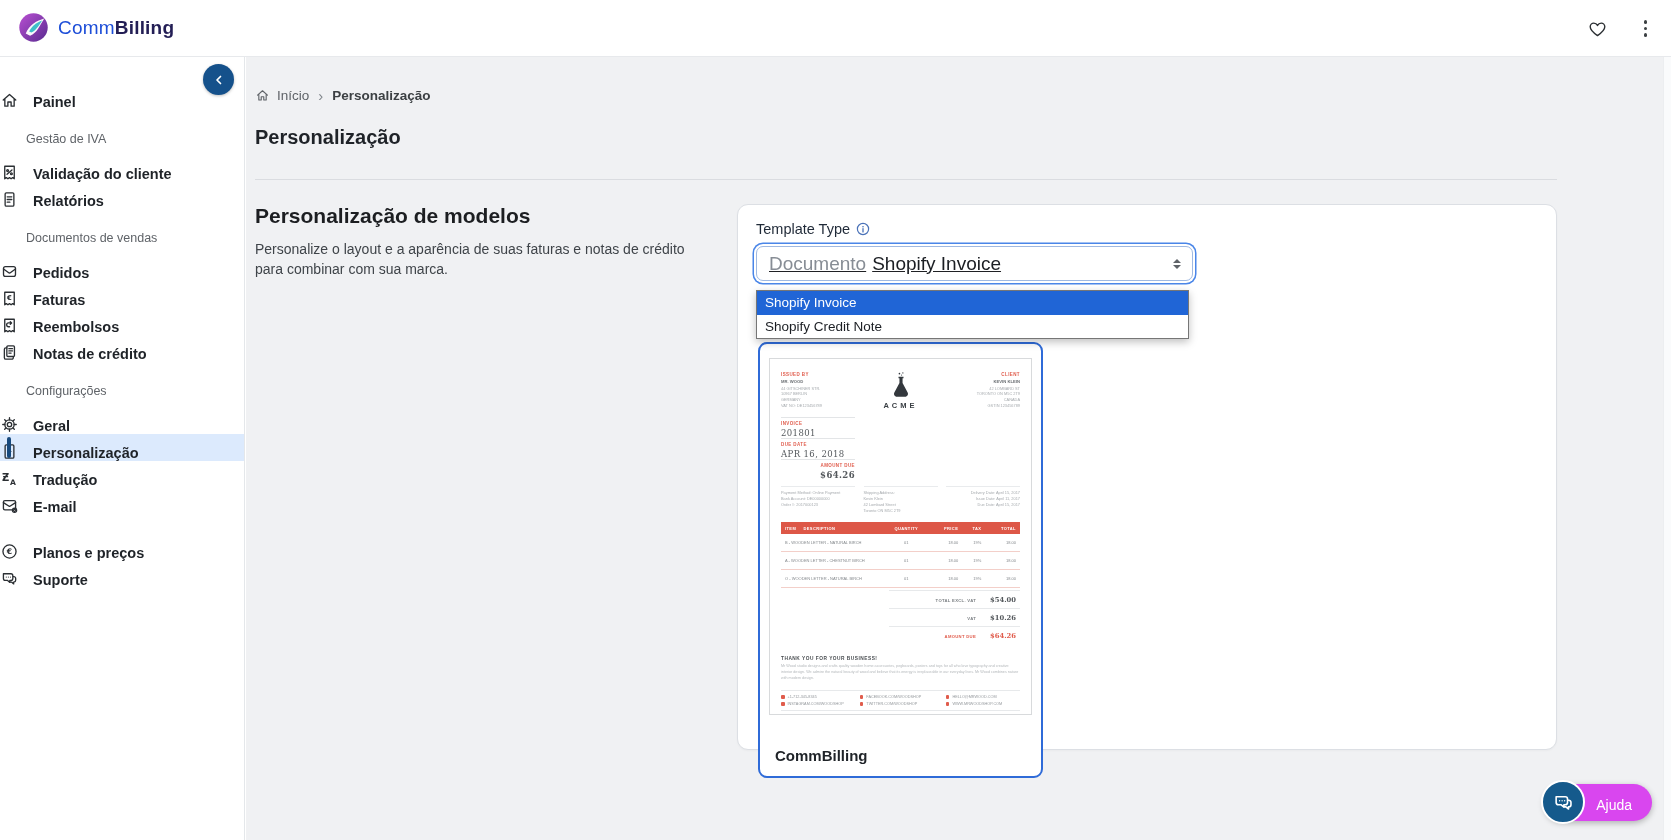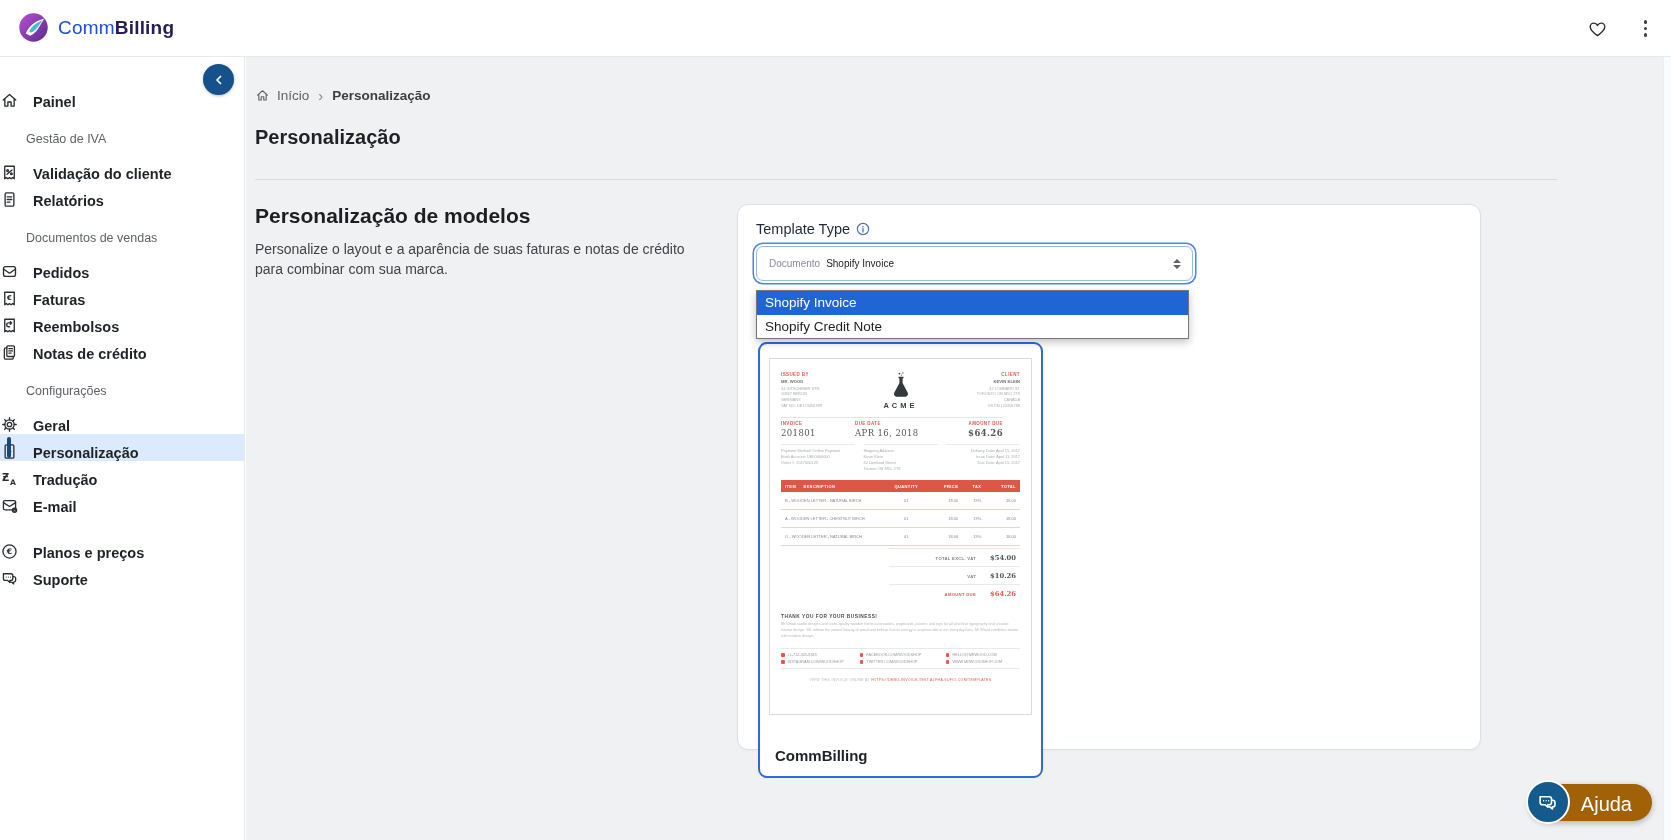--- a/index.html
+++ b/index.html
@@ -44,23 +44,23 @@
   .crumb-current { color:#3c4043; font-weight:600; }
 
   .page-title { margin-top:22px; font-size:20px; font-weight:600; color:#1f2328; }
   .title-divider { margin-top:30px; border:none; border-top:1px solid #dadce0; }
 
   .settings-row { margin-top:24px; display:flex; }
   .settings-left { width:482px; padding-right:30px; }
   .settings-left h3 { font-size:21px; font-weight:700; color:#1c1e21; }
   .settings-left p { margin-top:11px; font-size:14px; line-height:1.45; color:#3f4449; max-width:455px; }
 
-  .panel-card { position:relative; width:744px; height:546px; background:#fff; border:1px solid #dcdfe4; border-radius:11px; padding:16px 18px; box-shadow:0 1px 2px rgba(0,0,0,.03); }
+  .panel-card { position:relative; width:820px; height:546px; background:#fff; border:1px solid #dcdfe4; border-radius:11px; padding:16px 18px; box-shadow:0 1px 2px rgba(0,0,0,.03); }
   .tt-label { display:flex; align-items:center; gap:6px; font-size:14.5px; color:#1f2937; }
-  .select-box { position:relative; margin-top:9px; width:437px; height:35px; background:#fff; border:1px solid #9fb9e2; border-radius:7px; box-shadow:0 0 0 2px #fff, 0 0 0 3.5px #4a86e8; display:flex; align-items:center; padding:0 30px 0 12px; font-size:10px; cursor:pointer; }
+  .select-box { position:relative; margin-top:9px; width:437px; height:35px; background:#fff; border:1px solid #9fb9e2; border-radius:7px; box-shadow:0 0 0 2px #fff, 0 0 0 3.5px #4a86e8; display:flex; align-items:center; padding:0 30px 0 12px; font-size:19px; cursor:pointer;text-decoration:underline; }
   .select-box .ph { color:#878d95; margin-right:6px; }
   .select-box .val { color:#1b1e23; }
   .spinner { position:absolute; right:11px; top:50%; transform:translateY(-50%); display:flex; flex-direction:column; gap:2px; }
   .spinner i { width:0; height:0; border-left:4px solid transparent; border-right:4px solid transparent; }
   .spinner .up { border-bottom:4.5px solid #5f6368; }
   .spinner .dn { border-top:4.5px solid #5f6368; }
 
   .dropdown-list { position:absolute; left:18px; top:85px; width:433px; background:#fff; border:1px solid #767676; box-shadow:0 3px 8px rgba(0,0,0,.25); z-index:15; }
   .dd-opt { height:23.5px; display:flex; align-items:center; padding:0 8px; font-size:13.5px; color:#1b1e23; cursor:pointer; }
   .dd-opt.hl { background:#2065d6; color:#fff; }
@@ -70,21 +70,21 @@
   .tpl-caption { position:absolute; left:15px; bottom:12px; font-size:15px; font-weight:700; color:#1f2328; }
   .thumb { position:absolute; left:9px; top:14px; width:263px; height:357px; background:#fff; border:1px solid #d8dadc; padding:13px 11px 6px; overflow:hidden; }
   .t-head { display:flex; justify-content:space-between; }
   .t-col { width:74px; }
   .t-lbl { font-size:4.5px; font-weight:700; letter-spacing:.4px; color:#e05c4c; margin-bottom:2px; }
   .t-strong { font-size:4.2px; font-weight:700; color:#6b6f73; margin-bottom:1.5px; }
   .t-line { font-size:3.9px; color:#a7abaf; line-height:1.5; }
   .t-right { text-align:right; }
   .t-logo { width:70px; text-align:center; }
   .t-acme { font-size:7.5px; font-weight:700; letter-spacing:3px; color:#3b4045; margin-top:2px; }
-  .t-info { display:flex; justify-content:flex-start; margin-top:7px; }
+  .t-info { display:flex; justify-content:space-between; margin-top:7px;flex-direction:column; }
   .t-info .cell { width:74px; border-top:1px solid #e3e5e7; padding-top:3px; }
   .t-num { font-family:"DejaVu Serif",serif; font-size:8.5px; color:#54585c; margin-top:1px; letter-spacing:.4px; }
   .t-amt { font-weight:700; }
   .t-meta { display:flex; justify-content:space-between; margin-top:6px; }
   .t-meta .cell { width:74px; border-top:1px solid #e9ebed; padding-top:3px; }
   .t-table { margin-top:9px; }
   .t-thead { display:grid; grid-template-columns:8% 35% 19% 13% 10% 15%; background:#dd5747; color:#fff; font-size:4px; font-weight:700; letter-spacing:.4px; padding:3.5px 4px; }
   .t-trow { display:grid; grid-template-columns:43% 19% 13% 10% 15%; font-size:4px; color:#85898d; padding:6px 4px; border-bottom:1px solid #f3cfc9; }
   .t-trow span:nth-child(n+2), .t-thead span:nth-child(n+3) { text-align:center; }
   .t-thead span:nth-child(n+4), .t-trow span:nth-child(n+3) { text-align:right; }
@@ -96,21 +96,21 @@
   .t-thanks { margin-top:12px; }
   .t-thanks h5 { font-size:4.8px; letter-spacing:.5px; color:#4a4e52; }
   .t-thanks p { margin-top:3px; font-size:3.7px; line-height:1.6; color:#b4b8bb; }
   .t-contacts { margin-top:8px; border-top:1px solid #e7e9eb; border-bottom:1px solid #e7e9eb; padding:4px 0; display:grid; grid-template-columns:33% 36% 31%; row-gap:3px; }
   .t-c { display:flex; align-items:center; gap:3px; font-size:3.8px; color:#95999d; }
   .t-c i { width:3.5px; height:3.5px; background:#e05c4c; border-radius:1px; flex:none; }
   .t-footer { margin-top:9px; text-align:center; font-size:3.5px; color:#b4b8bb; letter-spacing:.3px; }
   .t-footer .lnk { color:#e05c4c; }
 
   
-  .help-btn { position:absolute; right:11px; bottom:19px; height:37px; padding:4px 20px 0 52px; border-radius:19px; background:#a16207; color:#fff; display:flex; align-items:center; font-size:20px; cursor:pointer; box-shadow:0 2px 6px rgba(0,0,0,.28); z-index:40; }
+  .help-btn { position:absolute; right:11px; bottom:19px; height:37px; padding:4px 20px 0 52px; border-radius:19px; background:#d946ef; color:#fff; display:flex; align-items:center; font-size:14px; cursor:pointer; box-shadow:0 2px 6px rgba(0,0,0,.28); z-index:40; }
   .help-circle { position:absolute; left:-3px; top:-4px; width:44px; height:44px; border-radius:50%; background:#155a8c; border:2.5px solid #fff; display:flex; align-items:center; justify-content:center; }
 </style>
 </head>
 <body>
 
 <div class="topbar">
   <div class="brand">
     <svg width="31" height="31" viewBox="0 0 36 36">
       <defs>
           <linearGradient id="lg1" x1="0" y1="0" x2="1" y2="1">

